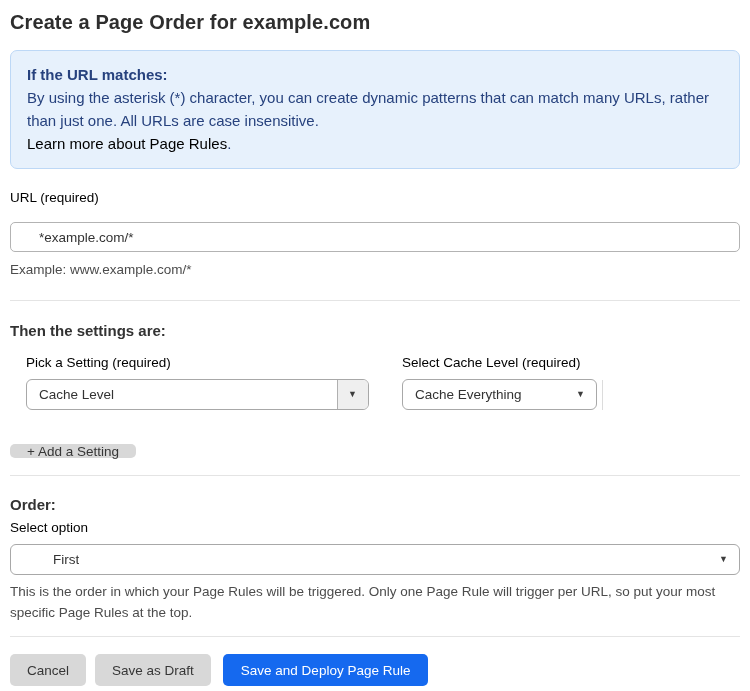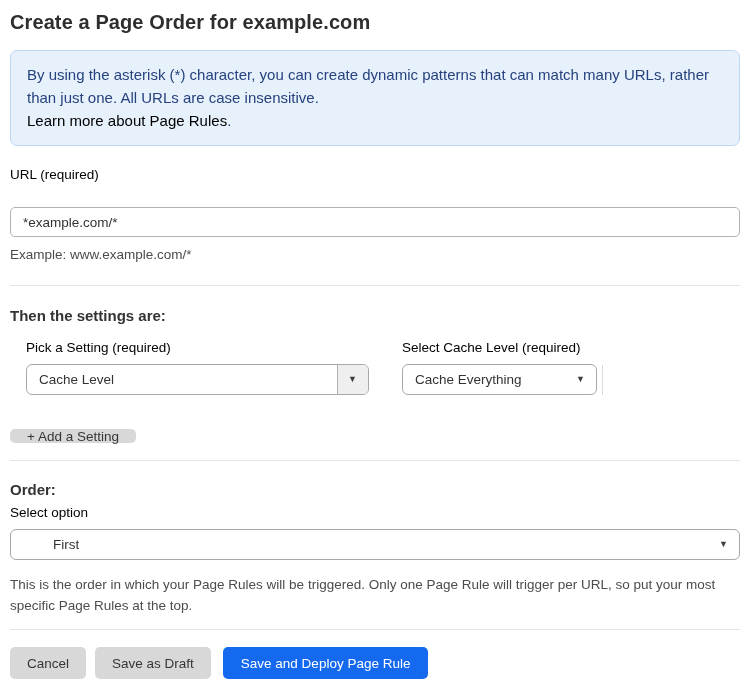--- a/index.html
+++ b/index.html
@@ -38,26 +38,26 @@
   }
 
   .field-label {
     font-size: 13.5px;
     color: #000000;
     line-height: 16px;
   }
   .url-label { margin-top: 21px; }
 
   .text-input {
-    margin-top: 24px;
+    margin-top: 16px;
     width: 100%;
     height: 30px;
     border: 1px solid #b3b3b3;
     border-radius: 5px;
-    padding: 0 12px;
+    padding: 0 28px;
     font-family: "Liberation Sans", sans-serif;
     font-size: 13.5px;
     color: #333333;
     background: #ffffff;
     outline: none;
   }
 
   .help-text {
     margin-top: 7px;
     font-size: 13.5px;
@@ -147,21 +147,21 @@
   }
   .btn-gray {
     background: #d8d8d8;
     color: #363636;
     padding: 0 17px;
   }
   .add-setting-btn { margin-top: 34px; align-self: flex-start; height: 14px; }
 
   .order-select-label { margin-top: 7px; }
   .order-select { margin-top: 8px; width: 100%; padding-left: 30px; }
-  .order-help { margin-top: 14px; max-width: 725px; }
+  .order-help { margin-top: 6px; max-width: 725px; }
 
   .actions-row {
     margin-top: 17px;
     display: flex;
     align-items: center;
   }
   .actions-row .btn { height: 32px; }
   .btn-cancel { margin-right: 9px; }
   .btn-draft { margin-right: 12px; }
   .btn-blue {
@@ -172,20 +172,21 @@
   .flex-col { display: flex; flex-direction: column; }
 </style>
 </head>
 <body>
 
 <div class="page">
 
   <h1 class="page-title">Create a Page Order for example.com</h1>
 
   <div class="info-box">
+    <div class="info-heading">If the URL matches:</div>
     <div class="info-body">By using the asterisk (*) character, you can create dynamic patterns that can match many URLs, rather than just one. All URLs are case insensitive.</div>
     <div class="info-link-line"><a class="info-link">Learn more about Page Rules</a><span>.</span></div>
   </div>
 
   <div class="field-label url-label">URL (required)</div>
   <input class="text-input" type="text" value="*example.com/*" style="">
   <div class="help-text">Example: www.example.com/*</div>
 
   <hr class="divider divider-1">
 

